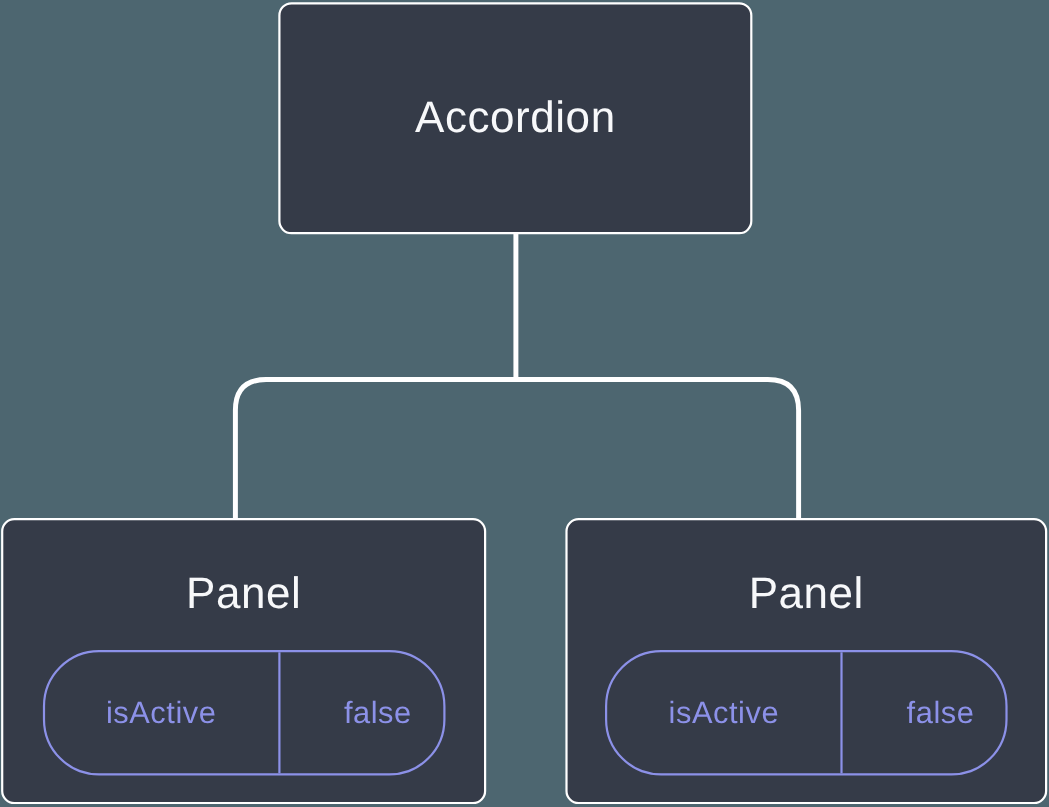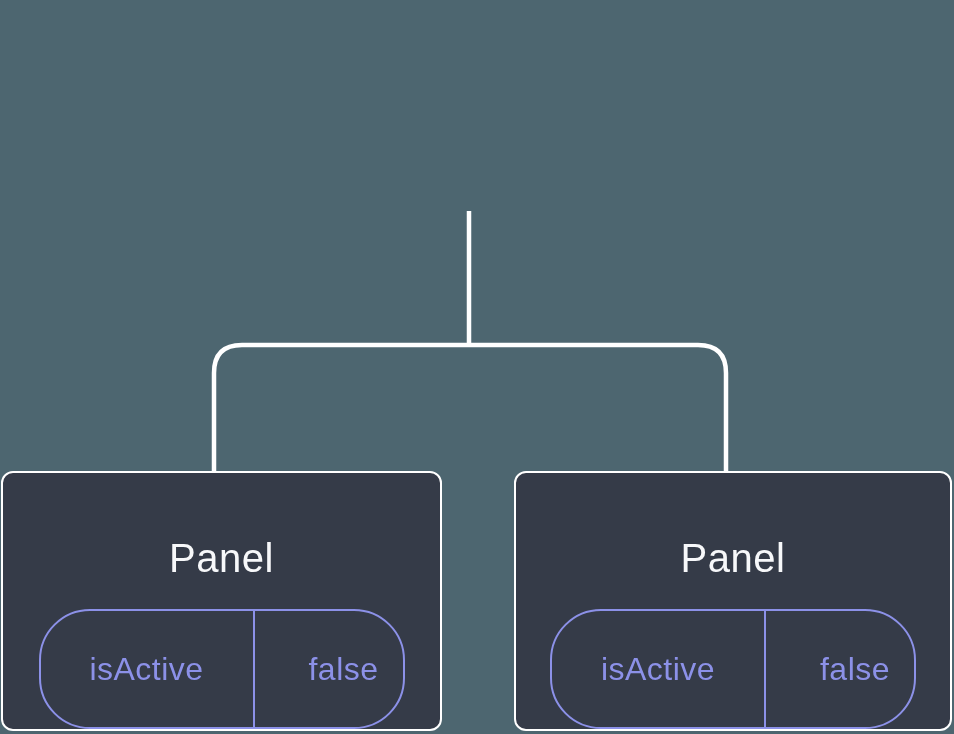--- a/index.html
+++ b/index.html
@@ -50,37 +50,37 @@
     display: flex;
     align-items: center;
     justify-content: center;
   }
   .panel-node {
     top: 471px;
     height: 260px;
     display: flex;
     flex-direction: column;
     align-items: center;
-    padding-top: 56px;
+    padding-top: 38px;
   }
   .panel-node .node-label {
     line-height: 58px;
   }
   .panel-left  { left: 1px;   width: 441px; }
   .panel-right { left: 514px; width: 438px; }
   .state-pill {
     margin-top: 22px;
     box-sizing: border-box;
     width: 366px;
-    height: 132px;
+    height: 114px;
     border: 2px solid var(--state-accent, #8c91e8);
     border-radius: 51px;
     display: flex;
     color: var(--state-accent, #8c91e8);
-    font-size: 32px;
+    font-size: 28px;
     letter-spacing: 0.5px;
   }
   .state-key {
     width: 212px;
     display: flex;
     align-items: center;
     justify-content: center;
     border-right: 2px solid var(--state-accent, #8c91e8);
   }
   .state-value {
@@ -94,20 +94,23 @@
 </head>
 <body>
 
 <div class="stage">
 
   <svg class="connectors" viewBox="0 0 954 734" xmlns="http://www.w3.org/2000/svg" aria-hidden="true">
     <path class="conn" d="M469 211 V347"></path>
     <path class="conn" d="M214 472 V373 Q214 345 242 345 H698 Q726 345 726 373 V472"></path>
   </svg>
 
+  <div class="node root-node">
+    <span class="node-label">Accordion</span>
+  </div>
 
   <div class="node panel-node panel-left">
     <span class="node-label">Panel</span>
     <div class="state-pill">
       <span class="state-key">isActive</span>
       <span class="state-value">false</span>
     </div>
   </div>
 
   <div class="node panel-node panel-right">

